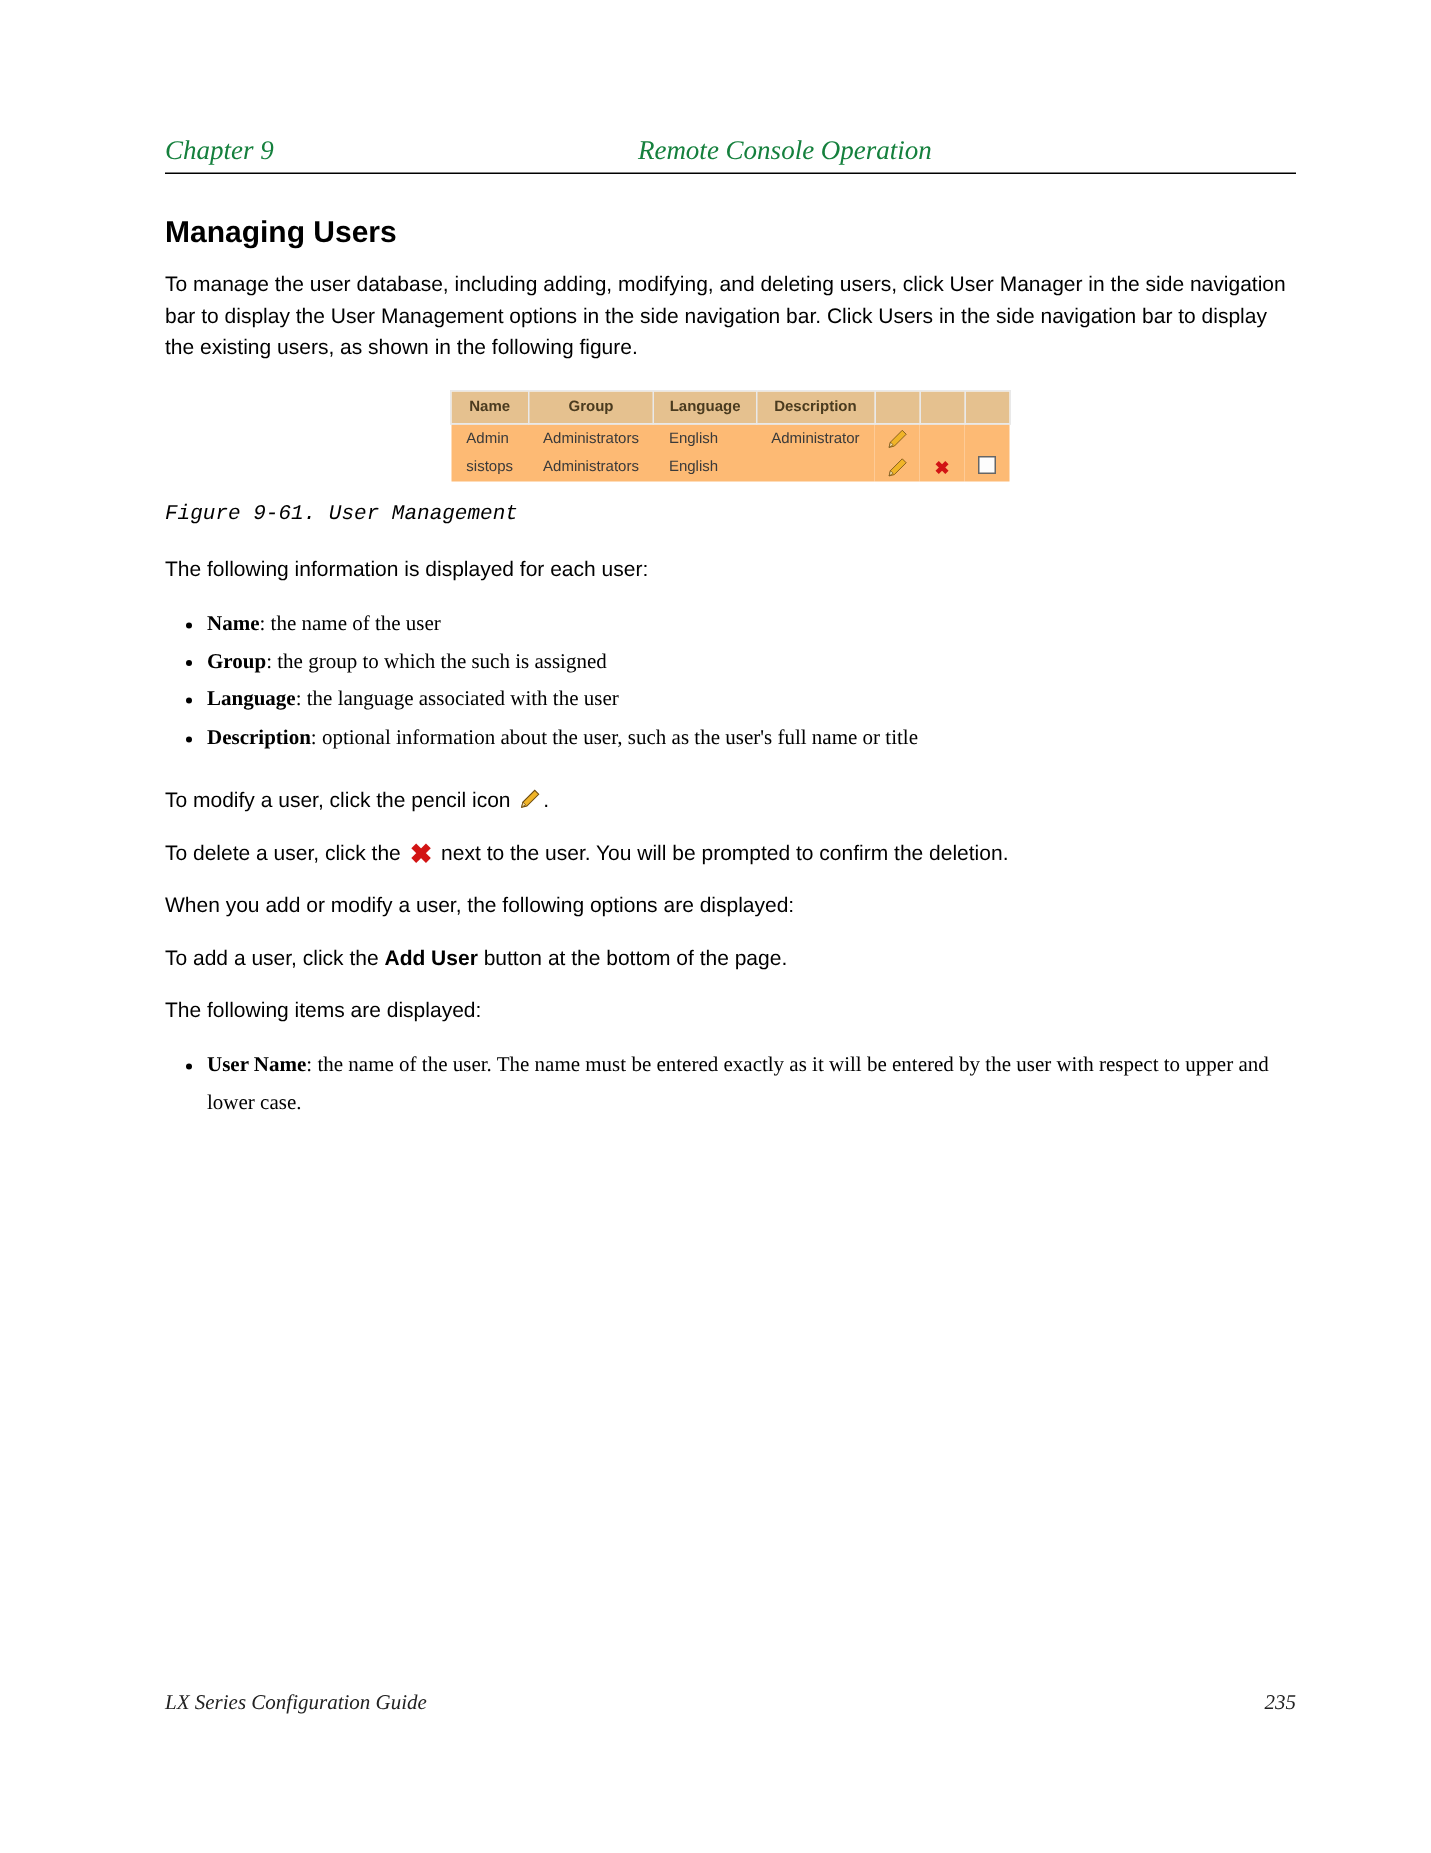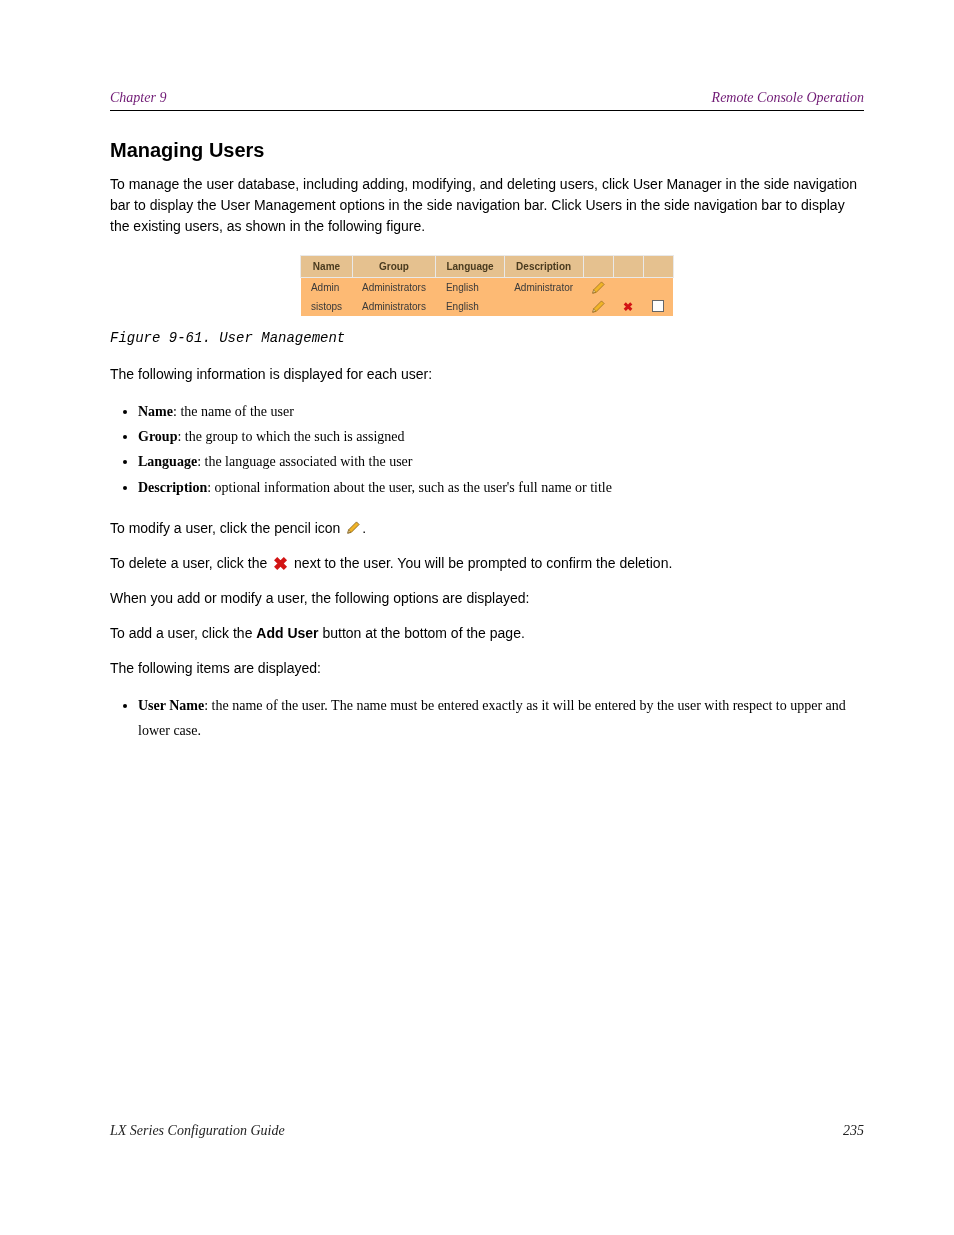--- a/index.html
+++ b/index.html
@@ -12,28 +12,28 @@
   }
   .page {
     padding: 90px 90px 60px 110px;
     box-sizing: border-box;
   }
   .header-row {
     display: flex;
     justify-content: space-between;
     align-items: baseline;
     font-family: "Times New Roman", serif;
-    color: #701a75;
-    font-size: 14px;
+    color: #15803d;
+    font-size: 18px;
     margin-bottom: 4px;
   }
   .header-left { font-style: italic; }
   .header-center {
     flex: 1;
-    text-align: right;
+    text-align: center;
     font-style: italic;
   }
   .hr {
     border: none;
     border-top: 1px solid #000;
     margin: 2px 0 28px 0;
   }
   h2.section-title {
     font-family: Arial, Helvetica, sans-serif;
     font-weight: bold;

